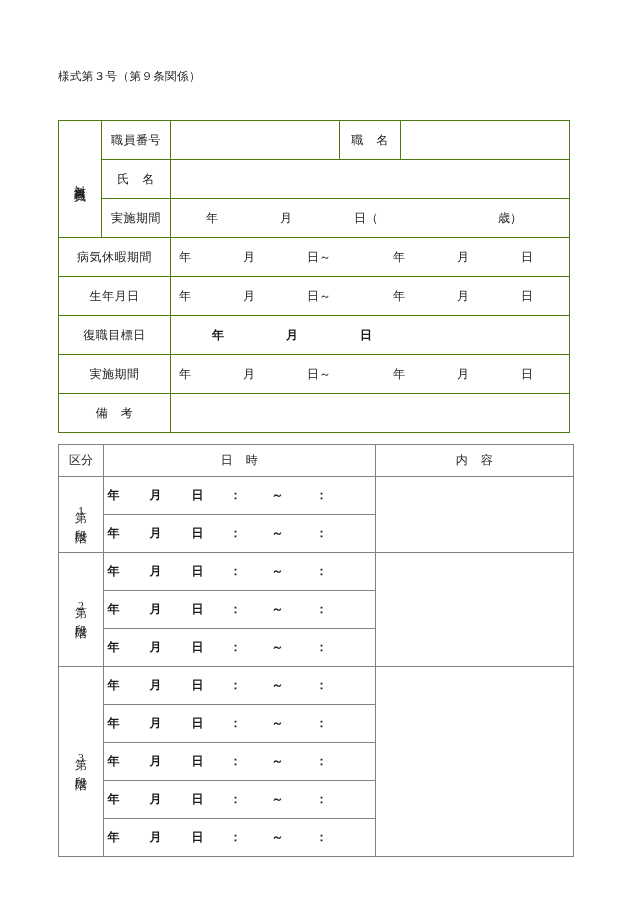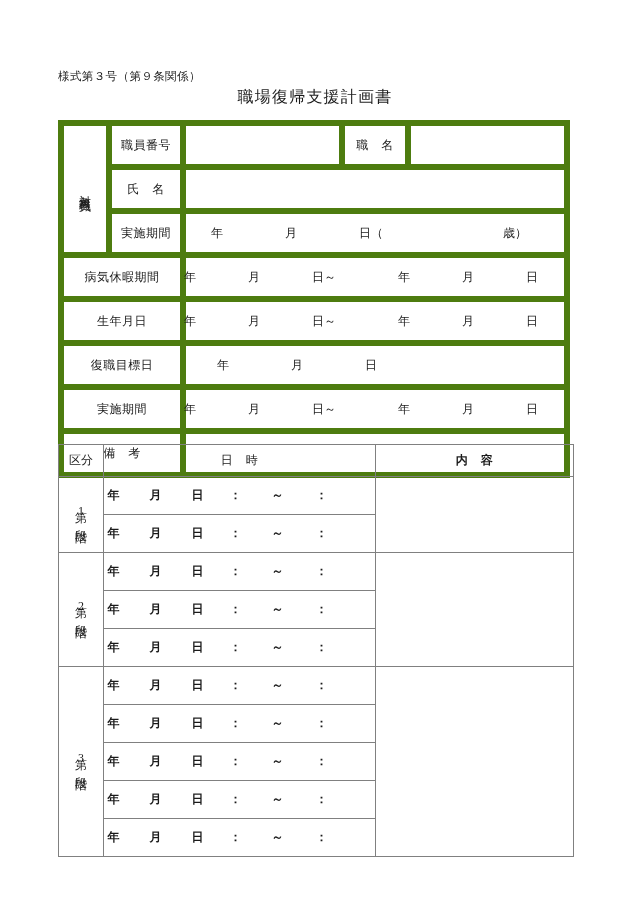--- a/index.html
+++ b/index.html
@@ -44,21 +44,21 @@
   }
 
   
   table.form {
     position: absolute;
     border-collapse: collapse;
     table-layout: fixed;
     font-size: 12px;
   }
   table.form td {
-    border: 6px solid #4d7c0f;
+    border: 1px solid #4d7c0f;
     padding: 0;
     vertical-align: middle;
     text-align: center;
     font-size: 12px;
     line-height: 1.25;
   }
 
   
   #table-staff {
     left: 58px;
@@ -106,34 +106,35 @@
     display: inline-block;
     white-space: nowrap;
     position: relative;
     left: -14px;
   }
   .single-inner {
     display: inline-block;
     white-space: nowrap;
     position: relative;
     left: -78px;
+    font-weight: bold;
   }
 
   
   #table-plan {
     left: 58px;
     top: 420px;
     width: 512px;
   }
   #table-plan td {
     border: 1px solid #808080;
   }
   .hdr-kubun  { width: 44px; height: 31px; }
   .hdr-nichiji{ width: 271px; height: 31px; letter-spacing: 0.5px; }
-  .hdr-naiyo  { width: 197px; height: 31px; letter-spacing: 0.5px; font-weight: bold; }
+  .hdr-naiyo  { width: 197px; height: 31px; letter-spacing: 0.5px; }
 
   .stage-cell {
     width: 44px;
     vertical-align: middle;
   }
   .slot-cell {
     width: 271px;
     text-align: center;
     padding: 0;
   }
@@ -154,21 +155,20 @@
   .t-d { display: inline-block; width: 30px; }
   .t-e { display: inline-block; width: 32px; }
 </style>
 </head>
 <body>
 
 <div class="page">
 
   <div class="form-no">様式第３号（第９条関係）</div>
 
-  <div class="doc-title">職場復帰支援計画書</div>
 
   <table class="form" id="table-staff">
     <tbody>
 
       <tr>
         <td class="c-vert" rowspan="3">
           <span class="vert-label">対象職員</span>
         </td>
         <td class="c-label">職員番号</td>
         <td></td>

